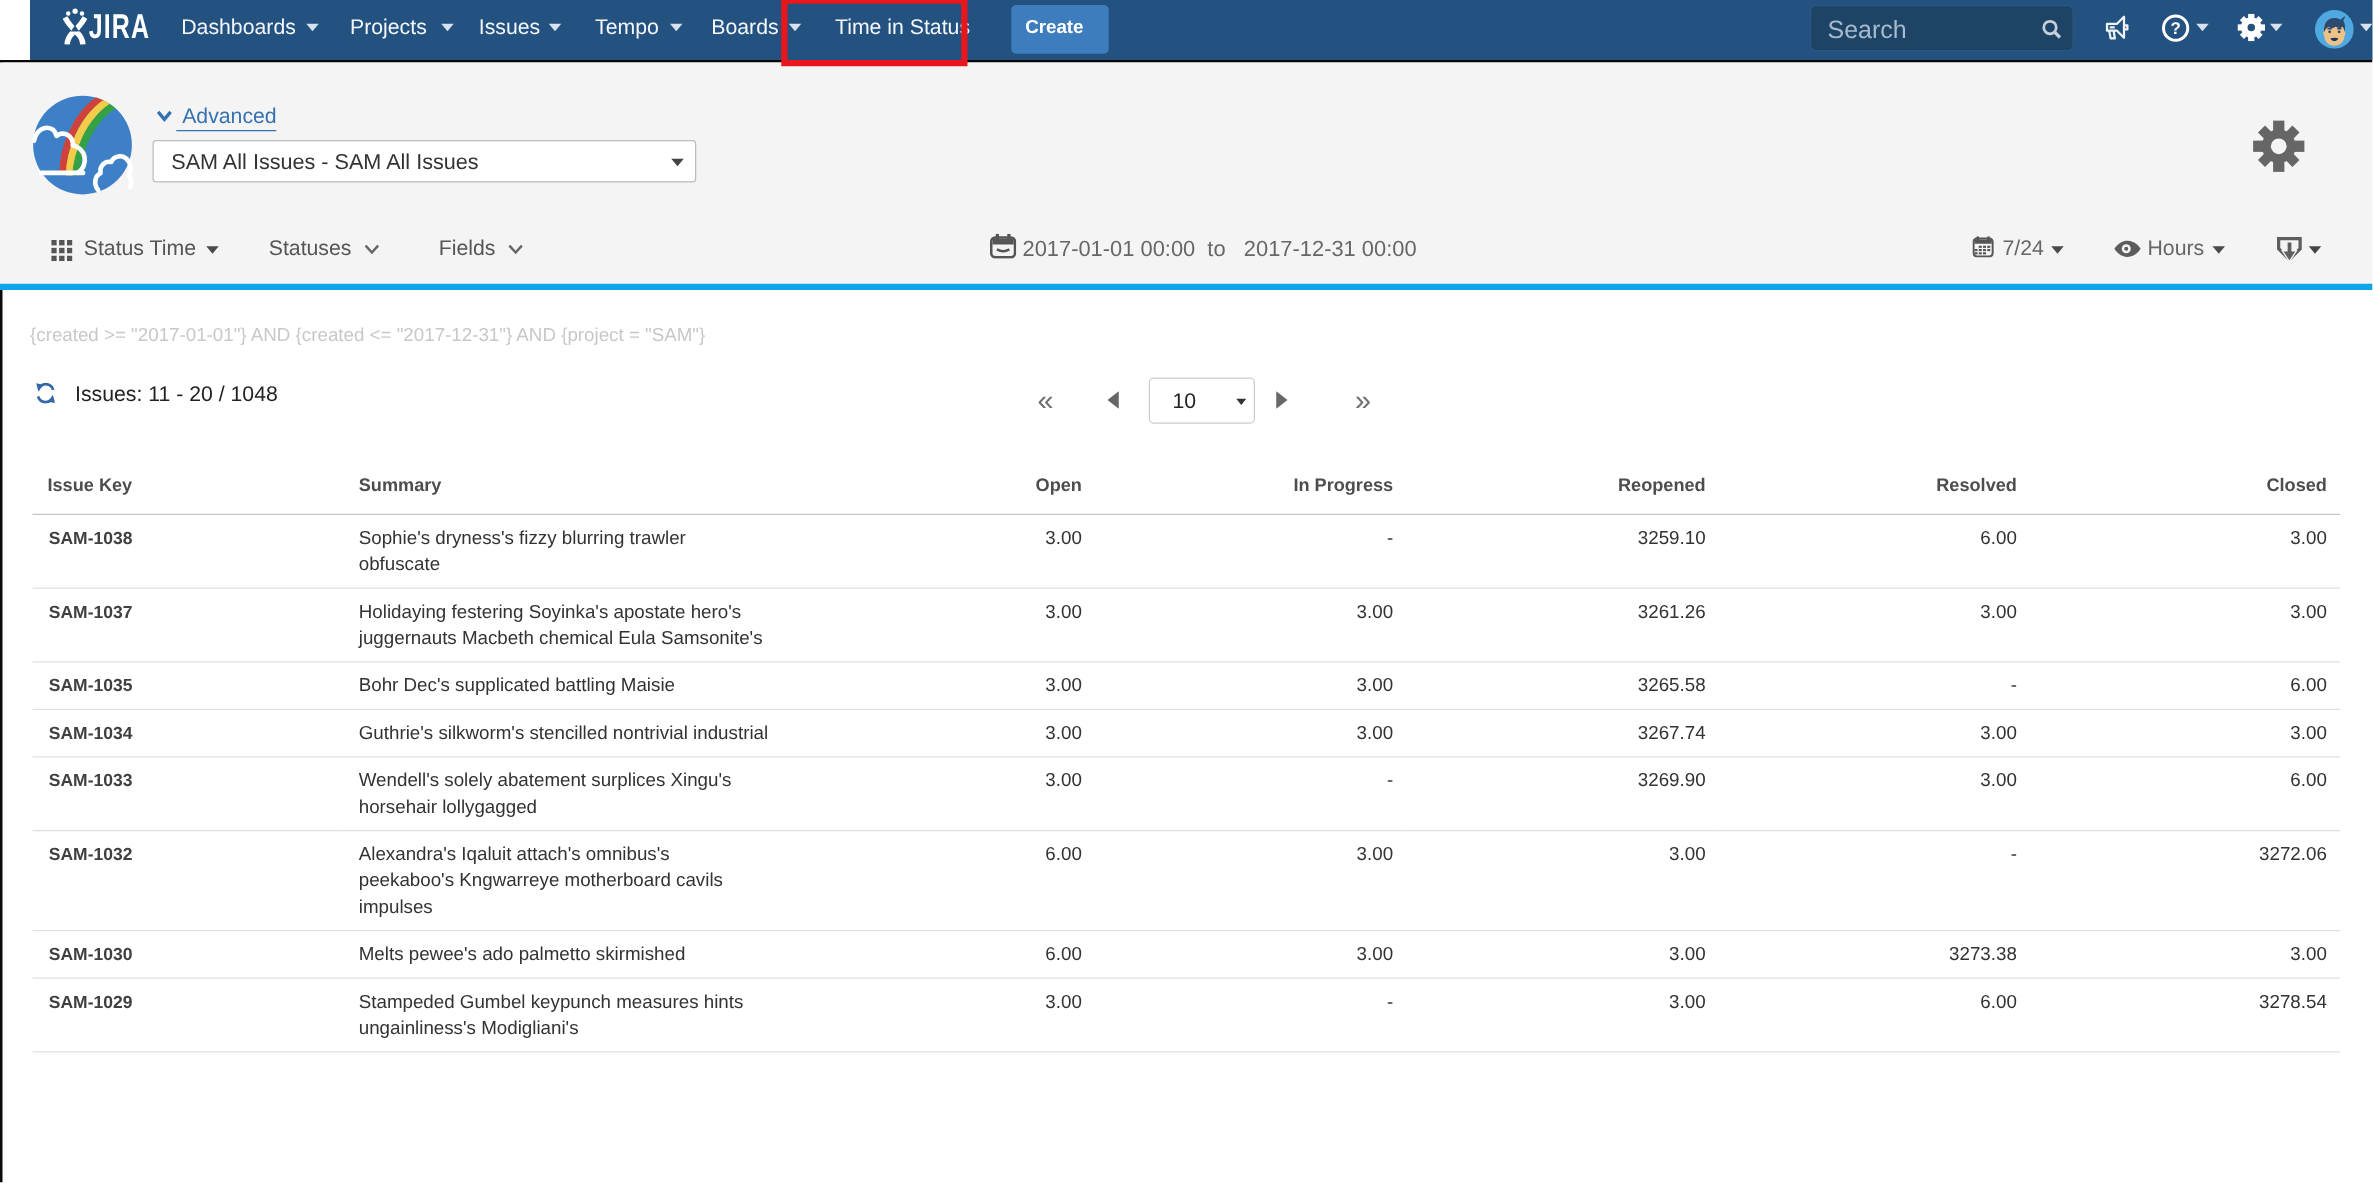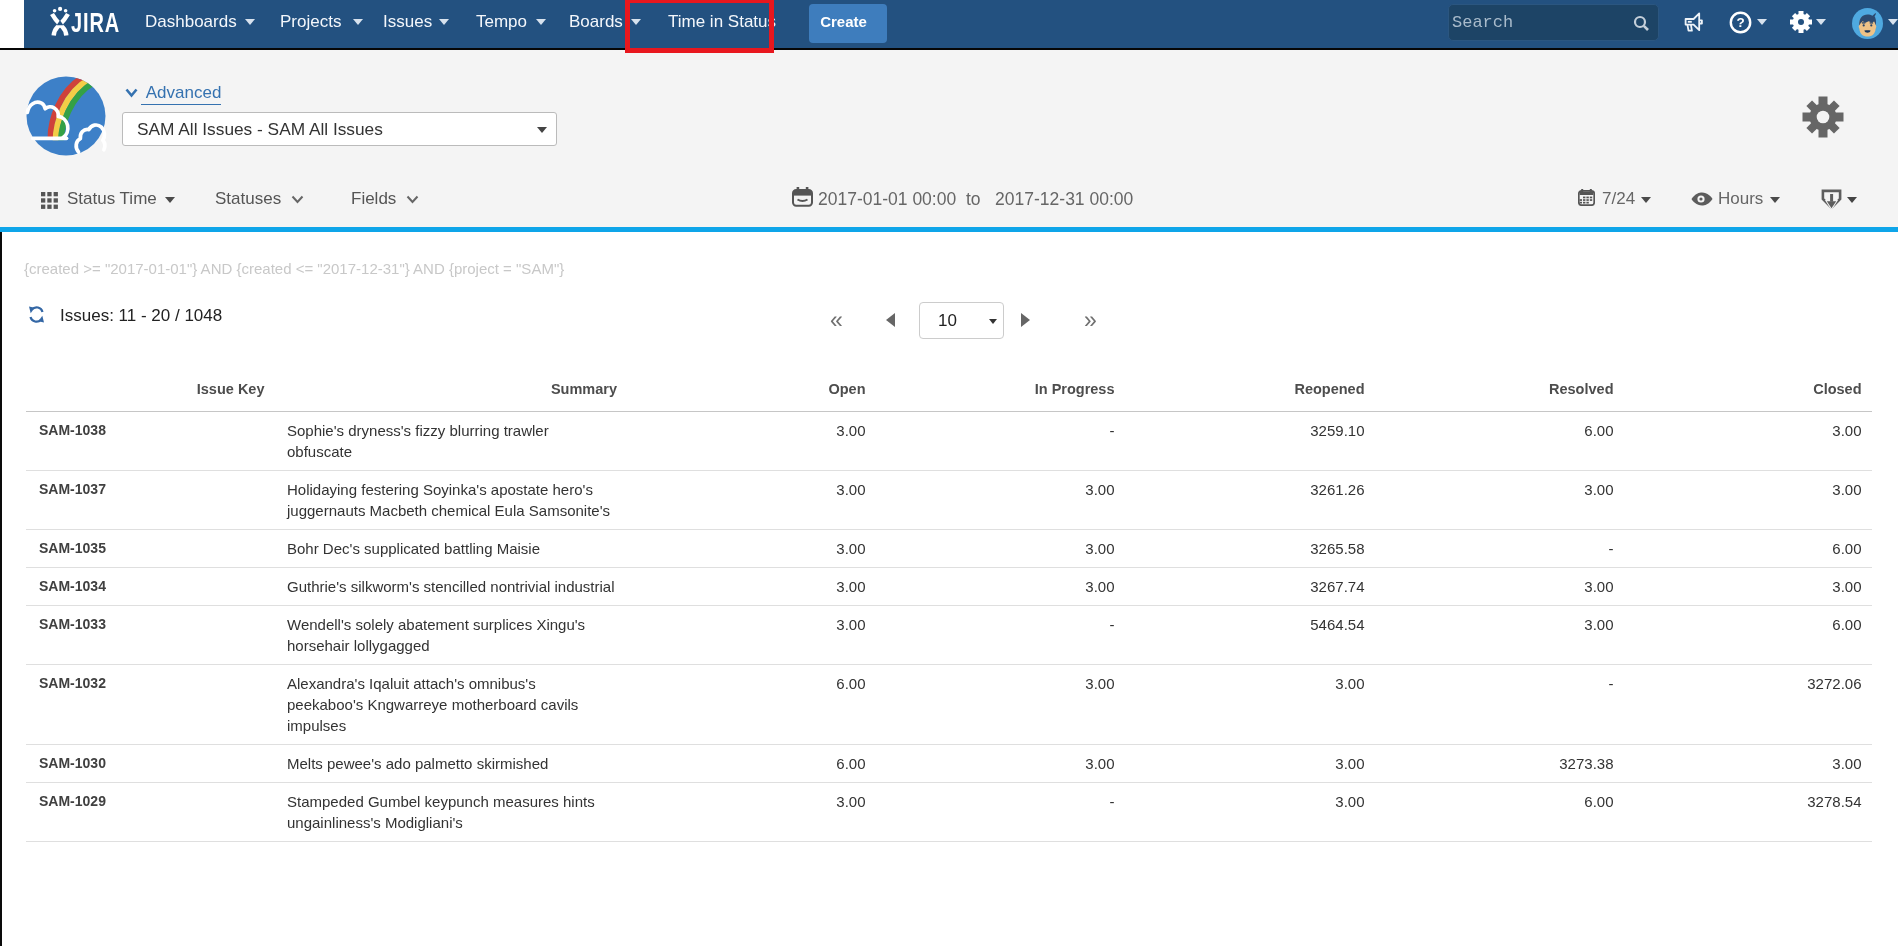--- a/index.html
+++ b/index.html
@@ -9,21 +9,21 @@
   .abs { position:absolute; }
 
   
   #nav { position:absolute; left:0; top:0; width:1898px; height:48px; background:#235180;margin-left:24px; }
   #navline { position:absolute; left:0; top:48px; width:1898px; height:2px; background:#060606; }
   #leftline { position:absolute; left:0; top:50px; width:2px; height:896px; background:#0a0a0a; }
   .navitem { position:absolute; top:13px; font-size:17px; line-height:17px; color:#f4f7fb; white-space:nowrap; }
   .navcaret { position:absolute; top:19px; width:0; height:0; border-left:5.5px solid transparent; border-right:5.5px solid transparent; border-top:6.5px solid #d7e2ee; }
   #createbtn { position:absolute; left:785px; top:4px; width:78px; height:39px; background:#3e7dbd; border-radius:4px; color:#fff; font-size:15px; font-weight:bold; text-align:center; line-height:35px; padding-right:9px; }
   #searchbox { position:absolute; left:1424px; top:4px; width:211px; height:37px; background:#1d4466; border:1px solid #2b5680; border-radius:5px; }
-  #searchbox span { position:absolute; left:3px; top:8px; font-size:17px; color:#a9bbcb;font-family:Liberation Mono, monospace; }
+  #searchbox span { position:absolute; left:13px; top:8px; font-size:20px; color:#a9bbcb; }
 
   
   #redrect { position:absolute; left:625px; top:-2px; width:149px; height:55px; border:5px solid #e8171e; z-index:50; }
 
   
   #grayhead { position:absolute; left:0; top:50px; width:1898px; height:182px; background:#f4f4f4; border-bottom:5px solid #0ea5e9; }
 
   
   #jql { position:absolute; left:24px; top:260px; font-size:15px; color:#c8c8c8; }
   #issuescount { position:absolute; left:60px; top:306px; font-size:17px; color:#222; }
@@ -34,21 +34,21 @@
   #pgprev { position:absolute; left:886px; top:313px; width:0; height:0; border-top:7px solid transparent; border-bottom:7px solid transparent; border-right:9px solid #666; }
   #pgselect { position:absolute; left:919px; top:302px; width:85px; height:37px; background:#fff; border:1px solid #ccc; border-radius:4px; }
   #pgselect span { position:absolute; left:18px; top:8px; font-size:17px; color:#222; }
   #pgselect .sc { position:absolute; left:69px; top:16px; width:0; height:0; border-left:4.5px solid transparent; border-right:4.5px solid transparent; border-top:5.5px solid #333; }
   #pgnext { position:absolute; left:1021px; top:313px; width:0; height:0; border-top:7px solid transparent; border-bottom:7px solid transparent; border-left:9px solid #666; }
   #pglast { position:absolute; left:1084px; top:307px; font-size:23px; }
 
   
   #tbl { position:absolute; left:26px; top:370px; width:1846px; border-collapse:collapse; table-layout:fixed; }
   #tbl th { font-size:14.5px; font-weight:bold; color:#4d4d4d; padding:9px 10.5px 11px 12px; border-bottom:1px solid #c6c6c6; line-height:21px; }
-  #tbl th.l { text-align:right; }
+  #tbl th.l { text-align:left; }
   #tbl th.r { text-align:right; }
   #tbl td { font-size:15px; color:#333; line-height:21px; padding:8px 12px; border-bottom:1px solid #dfdfdf; vertical-align:top; }
   #tbl td.key { font-size:14px; font-weight:bold; color:#404040; padding-left:13px; }
   #tbl td.num { text-align:right; padding-right:10.5px; }
 </style>
 </head>
 <body>
 <div id="page">
   <div id="nav">
     <svg class="abs" style="left:26px;top:6px" width="20" height="32" viewBox="0 0 20 32">
@@ -319,21 +319,21 @@
           <td class="num">3.00</td>
           <td class="num">3267.74</td>
           <td class="num">3.00</td>
           <td class="num">3.00</td>
         </tr>
     <tr>
           <td class="key">SAM-1033</td>
           <td>Wendell's solely abatement surplices Xingu's horsehair lollygagged</td>
           <td class="num">3.00</td>
           <td class="num">-</td>
-          <td class="num">5464.54</td>
+          <td class="num">3269.90</td>
           <td class="num">3.00</td>
           <td class="num">6.00</td>
         </tr>
     <tr>
           <td class="key">SAM-1032</td>
           <td>Alexandra's Iqaluit attach's omnibus's peekaboo's Kngwarreye motherboard cavils impulses</td>
           <td class="num">6.00</td>
           <td class="num">3.00</td>
           <td class="num">3.00</td>
           <td class="num">-</td>

